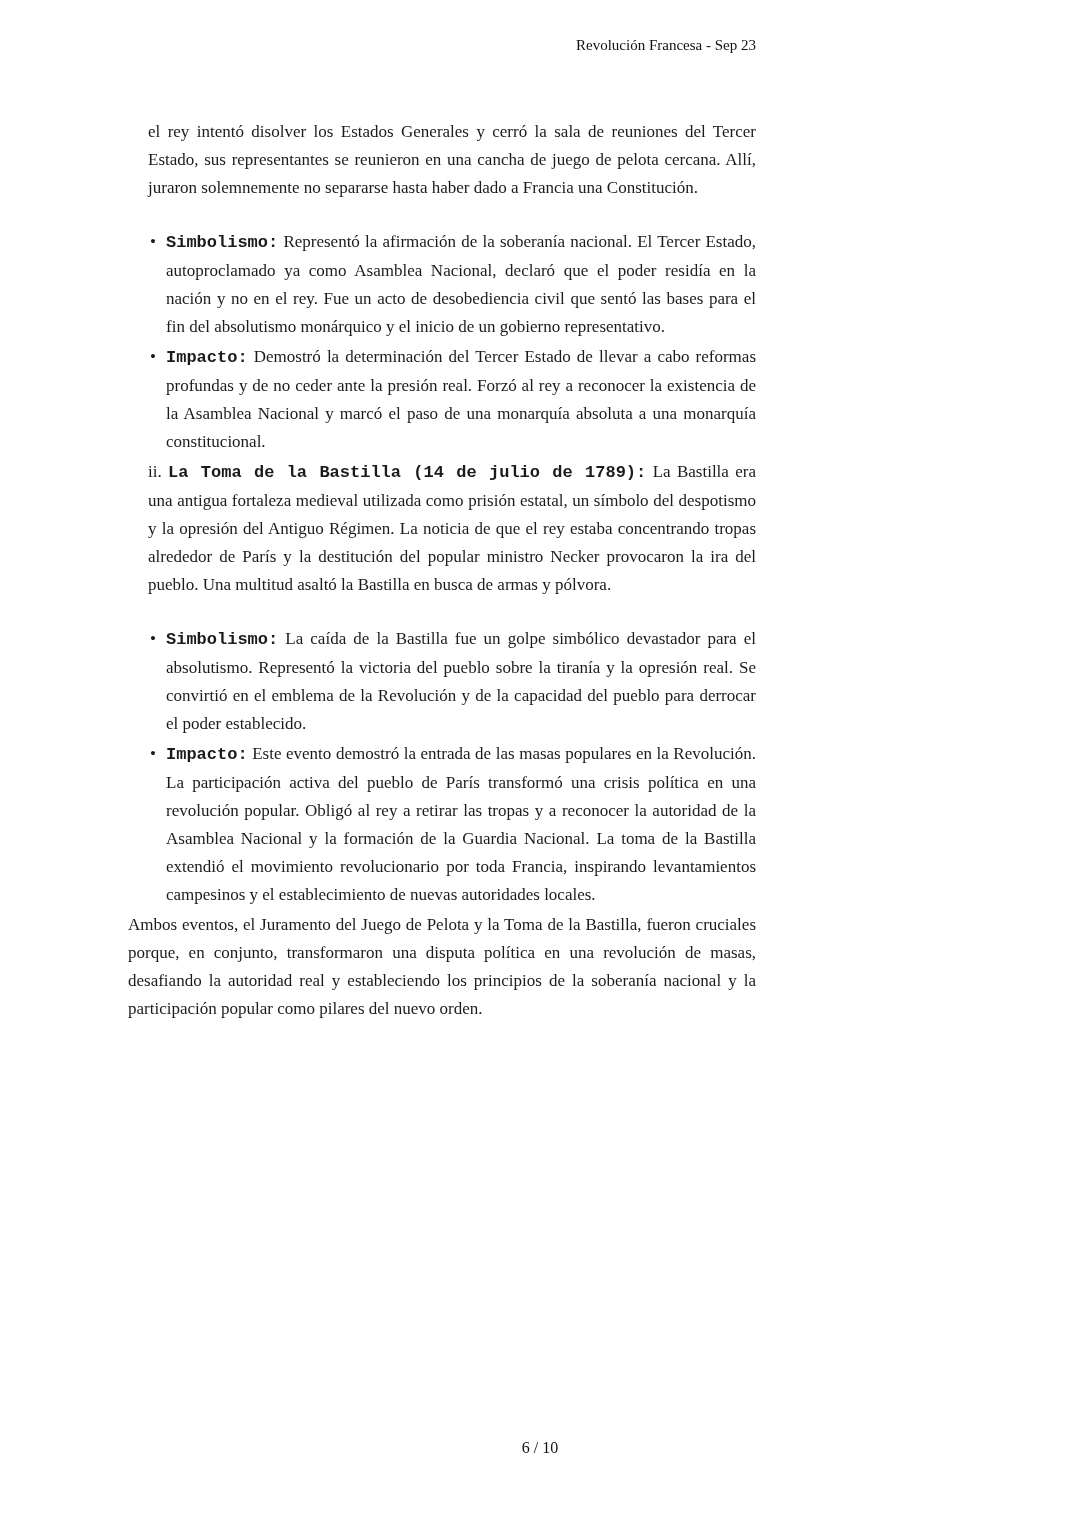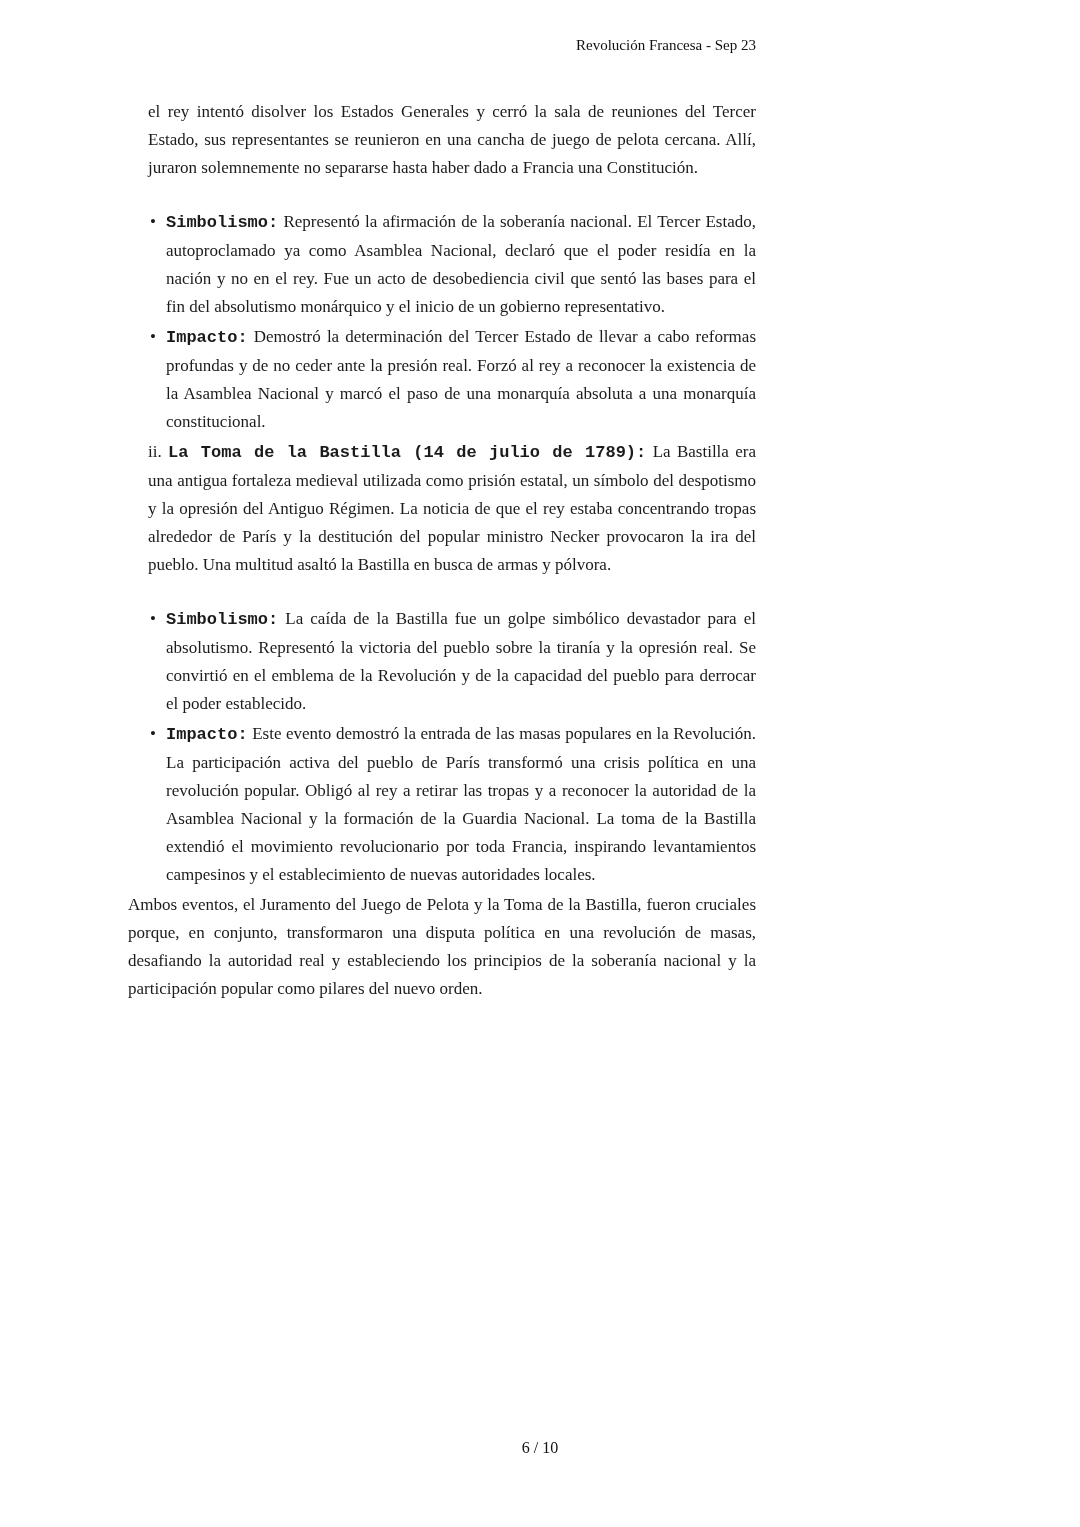--- a/index.html
+++ b/index.html
@@ -22,21 +22,21 @@
     padding: 36px 128px 0 128px;
     position: relative;
   }
   .header {
     text-align: right;
     font-size: 15px;
     line-height: 18px;
     color: #111111;
   }
   .content {
-    margin-top: 44px;
+    margin-top: 64px;
     font-size: 17px;
     line-height: 28px;
   }
   .inner {
     margin-left: 20px;
   }
   p.para {
     margin: 0;
     text-align: justify;
   }

